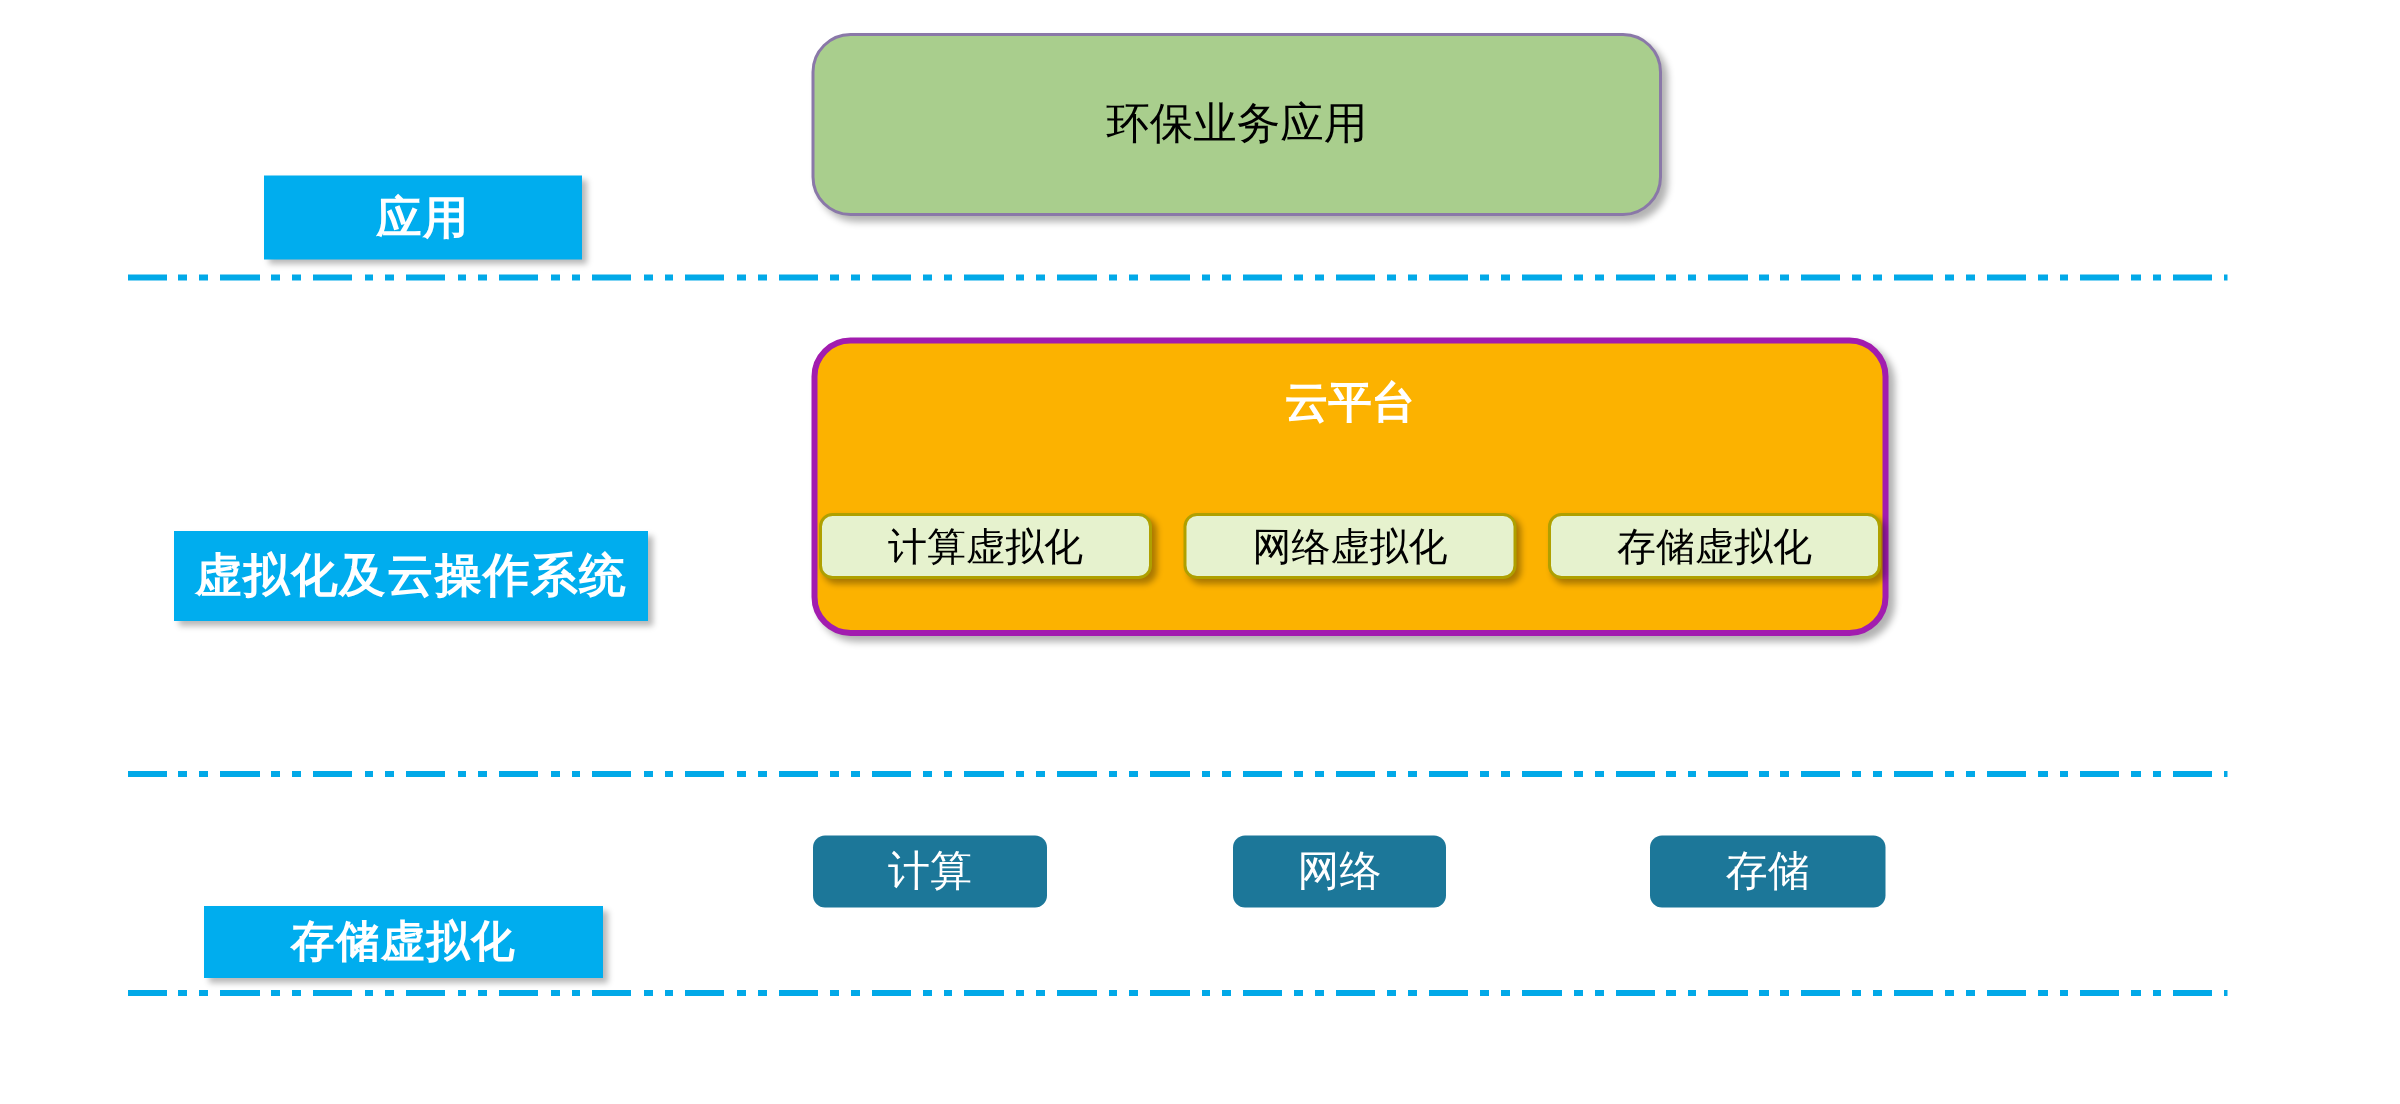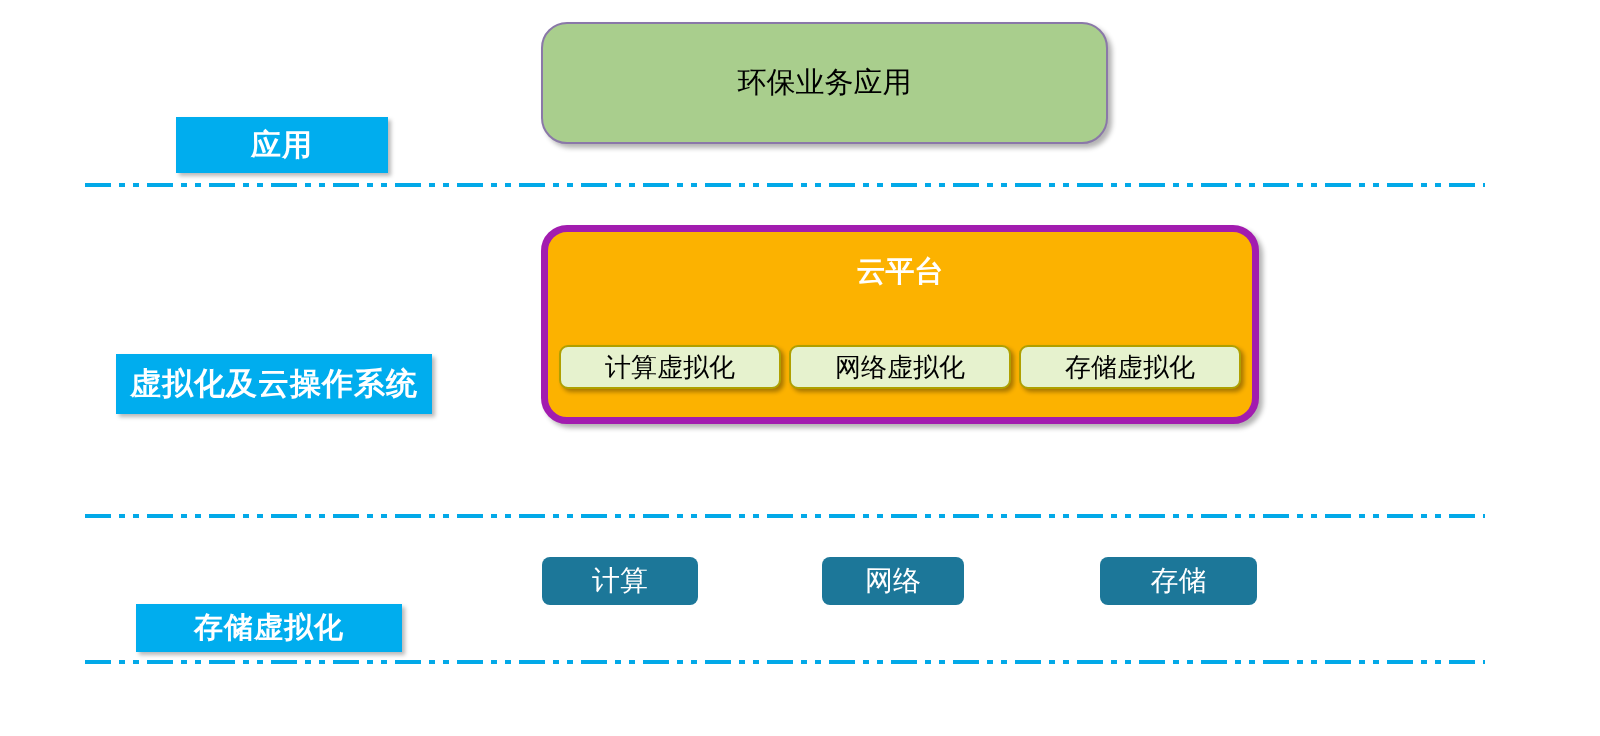--- a/index.html
+++ b/index.html
@@ -67,40 +67,40 @@
     color: #000000;
     font-size: 29px;
   }
 
   
   #cloud-box {
     position: absolute;
     left: 541px; top: 225px;
     width: 718px; height: 199px;
     background: #FCB200;
-    border: 7px solid #a21caf;
+    border: 4px solid #a21caf;
     border-radius: 26px;
     box-shadow: 4px 4px 5px rgba(0,0,0,0.30);
     box-sizing: border-box;
   }
   #cloud-title {
     position: absolute;
     top: 20px; left: 0; right: 0;
     text-align: center;
     color: #ffffff;
     font-size: 29px;
     font-weight: bold;
   }
   #virt-row {
     position: absolute;
     left: 0; right: 0;
     top: 113px;
     display: flex;
     justify-content: center;
-    gap: 8px;
+    gap: 21px;
   }
   .virt-box {
     width: 222px;
     height: 44px;
     background: #E6F2CE;
     border: 2px solid #AFA000;
     border-radius: 9px;
     box-shadow: 3px 3px 4px rgba(0,0,0,0.33);
     display: flex;
     align-items: center;

